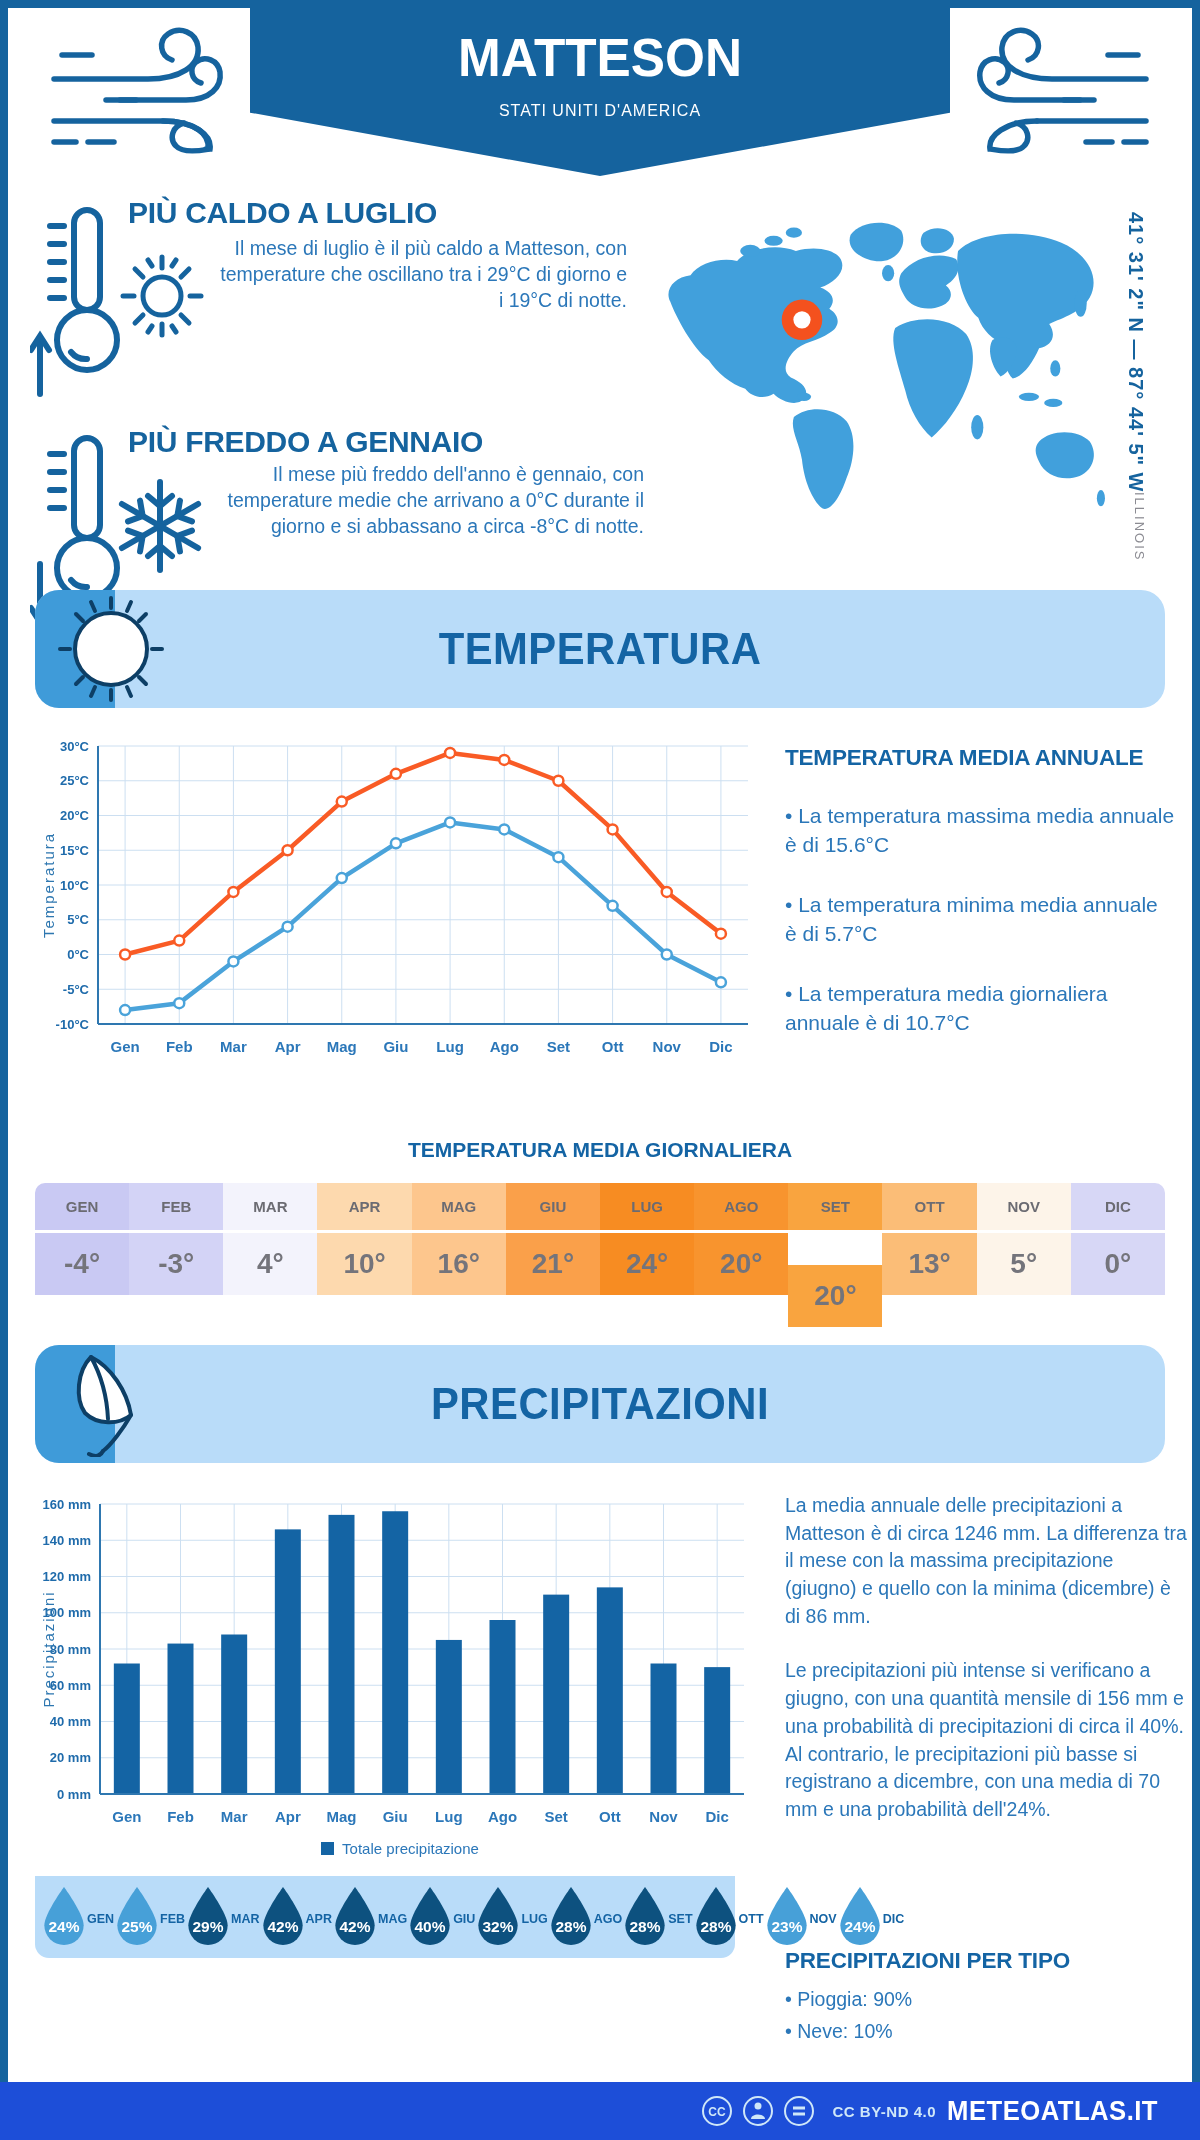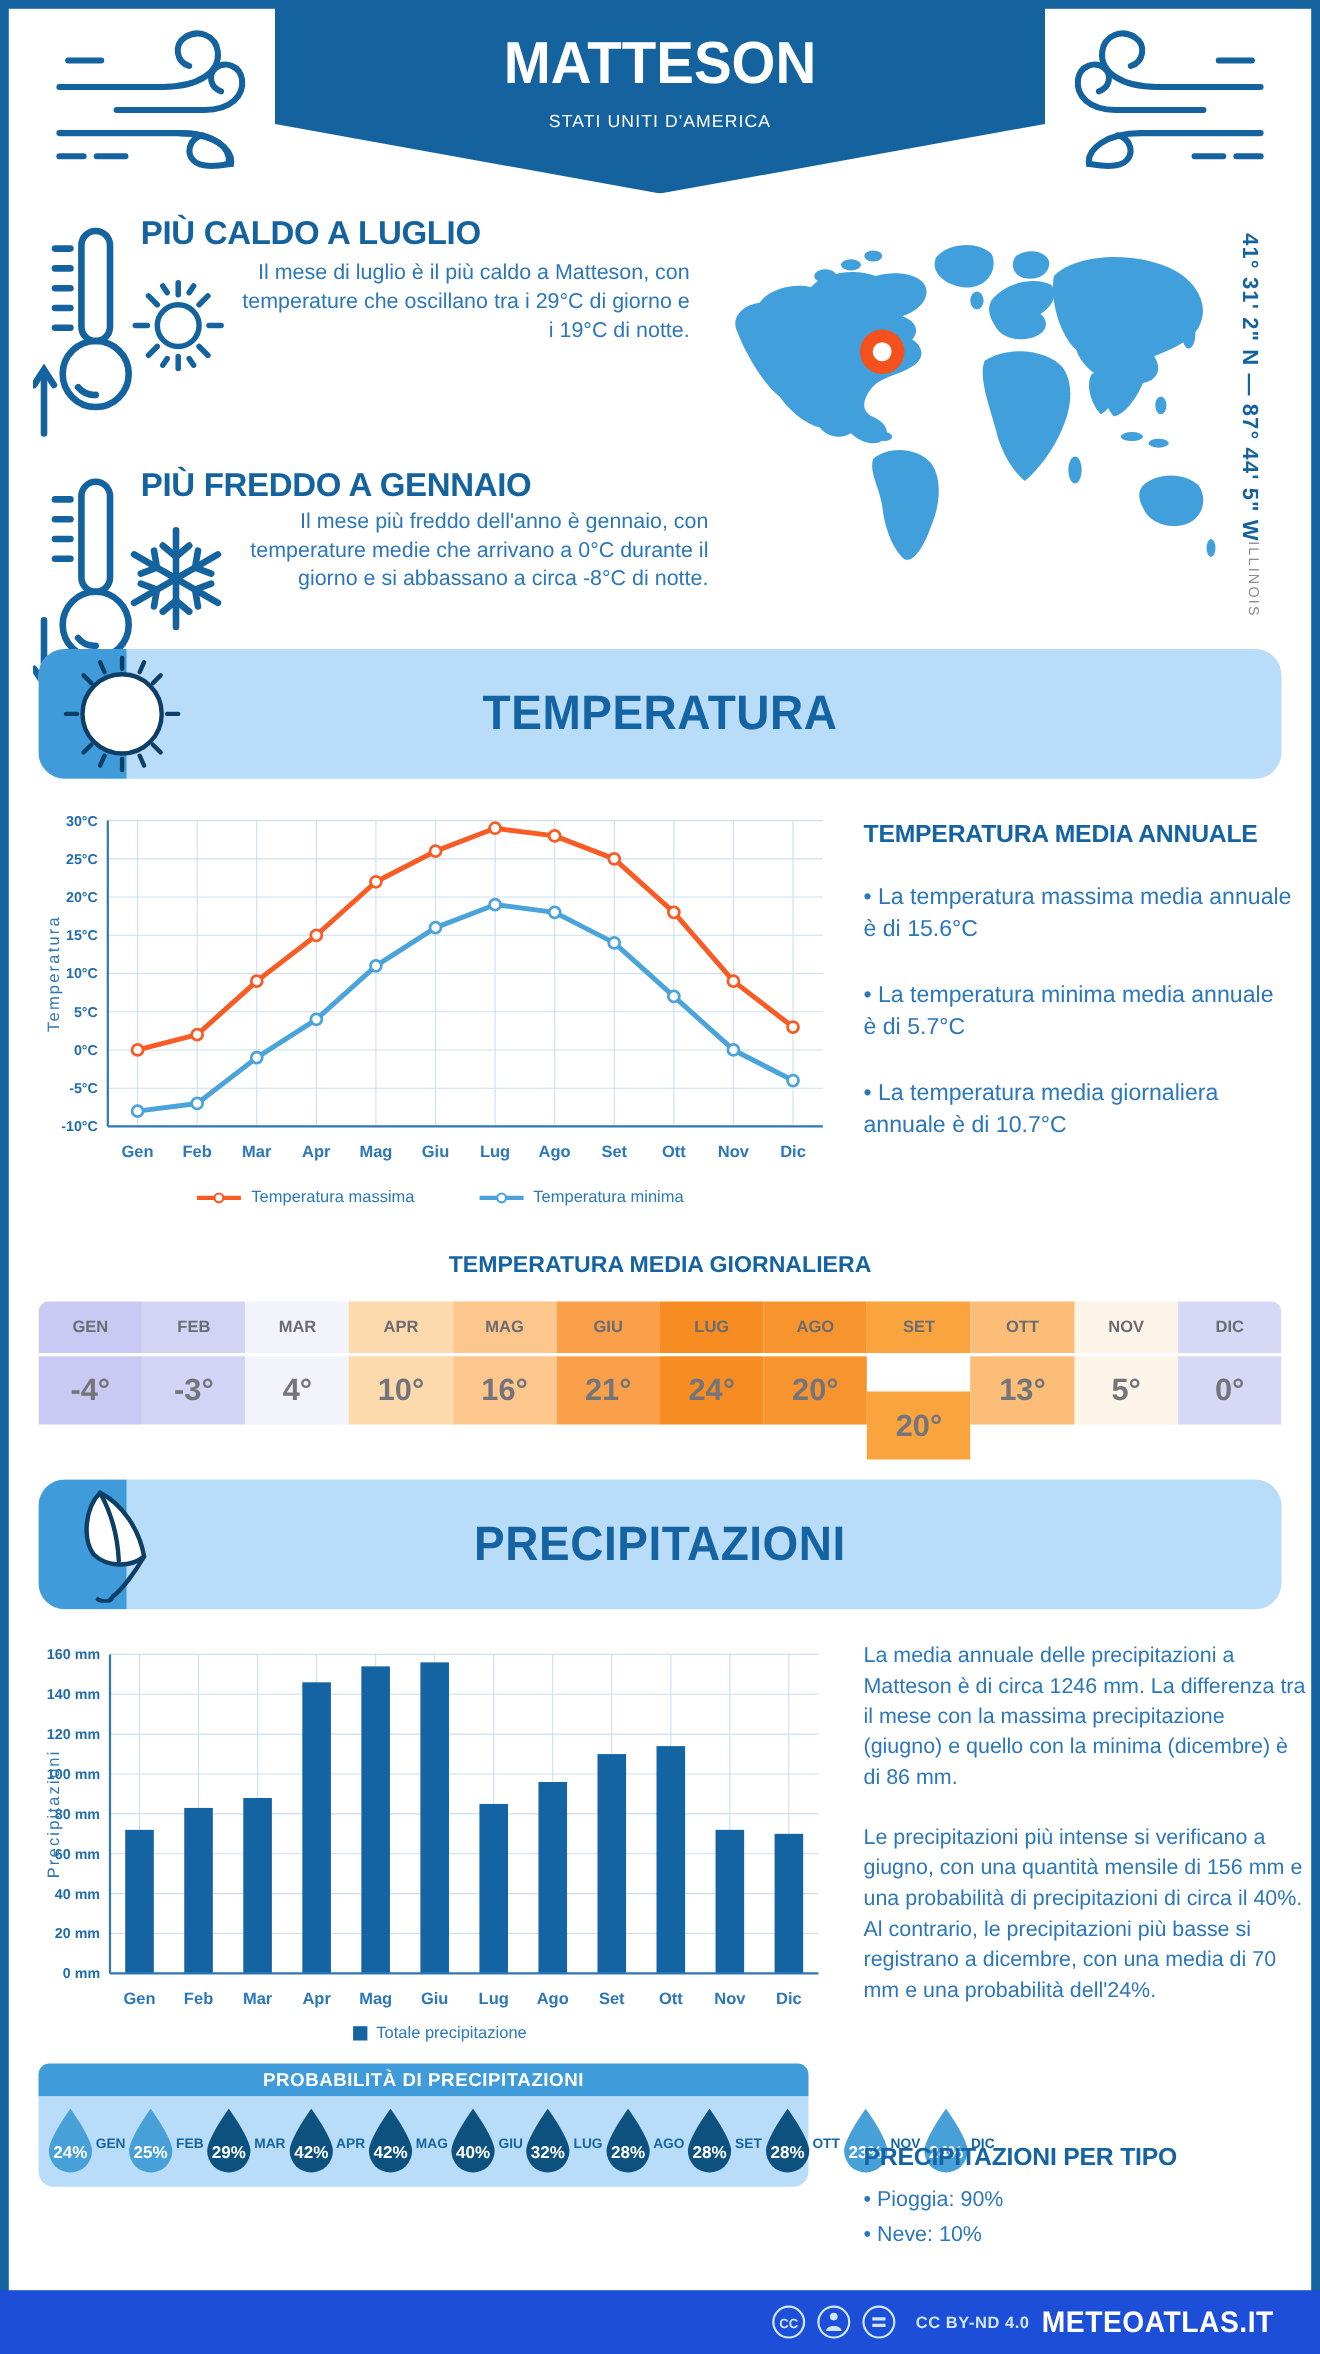--- a/index.html
+++ b/index.html
@@ -283,36 +283,20 @@
         <circle cx="301.75" cy="142.04999999999998" r="5" fill="#fff" stroke="#4aa3da" stroke-width="2.5"></circle>
         <circle cx="355.9166666666667" cy="107.3" r="5" fill="#fff" stroke="#4aa3da" stroke-width="2.5"></circle>
         <circle cx="410.0833333333333" cy="86.45" r="5" fill="#fff" stroke="#4aa3da" stroke-width="2.5"></circle>
         <circle cx="464.25" cy="93.39999999999999" r="5" fill="#fff" stroke="#4aa3da" stroke-width="2.5"></circle>
         <circle cx="518.4166666666667" cy="121.2" r="5" fill="#fff" stroke="#4aa3da" stroke-width="2.5"></circle>
         <circle cx="572.5833333333334" cy="169.85" r="5" fill="#fff" stroke="#4aa3da" stroke-width="2.5"></circle>
         <circle cx="626.75" cy="218.5" r="5" fill="#fff" stroke="#4aa3da" stroke-width="2.5"></circle>
         <circle cx="680.9166666666666" cy="246.29999999999998" r="5" fill="#fff" stroke="#4aa3da" stroke-width="2.5"></circle>
         <text transform="translate(14 149) rotate(-90)" text-anchor="middle" class="axis-ylab">Temperatura</text>
       </svg></div>
-  <div class="legend" id="temp-legend" style="top:1080px">
-      <span class="it">
-        <svg width="42" height="12" viewBox="0 0 42 12">
-          <line x1="1" y1="6" x2="41" y2="6" stroke="#f95b25" stroke-width="4"></line>
-          <circle cx="21" cy="6" r="4" fill="#fff" stroke="#f95b25" stroke-width="2"></circle>
-        </svg>
-        <span>Temperatura massima</span>
-      </span>
-      <span class="it">
-        <svg width="42" height="12" viewBox="0 0 42 12">
-          <line x1="1" y1="6" x2="41" y2="6" stroke="#4aa3da" stroke-width="4"></line>
-          <circle cx="21" cy="6" r="4" fill="#fff" stroke="#4aa3da" stroke-width="2"></circle>
-        </svg>
-        <span>Temperatura minima</span>
-      </span>
-    </div>
 
   <div class="annual">
     <div class="col-title">TEMPERATURA MEDIA ANNUALE</div>
     <ul id="annual-bullets">
         <li>La temperatura massima media annuale è di 15.6°C</li>
         <li>La temperatura minima media annuale è di 5.7°C</li>
         <li>La temperatura media giornaliera annuale è di 10.7°C</li>
       </ul>
   </div>
 
@@ -419,21 +403,20 @@
         <span>Totale precipitazione</span>
       </span>
     </div>
 
   <div class="ptext" id="prec-text">
       <p>La media annuale delle precipitazioni a Matteson è di circa 1246 mm. La differenza tra il mese con la massima precipitazione (giugno) e quello con la minima (dicembre) è di 86 mm.</p>
       <p>Le precipitazioni più intense si verificano a giugno, con una quantità mensile di 156 mm e una probabilità di precipitazioni di circa il 40%. Al contrario, le precipitazioni più basse si registrano a dicembre, con una media di 70 mm e una probabilità dell'24%.</p>
     </div>
 
   <div class="prob">
-    <div class="phead">PROBABILITÀ DI PRECIPITAZIONI</div>
     <div class="pbody" id="prob-body">
         <div class="cell">
           <svg width="46" height="60" viewBox="0 0 44 58">
             <path d="M22 1 C22 1 3 27 3 38 A19 19 0 0 0 41 38 C41 27 22 1 22 1 Z" fill="#47a0d8"></path>
             <text x="22" y="44" text-anchor="middle" font-size="15" font-weight="bold" fill="#fff">24%</text>
           </svg>
           <div class="mon">GEN</div>
         </div>
         <div class="cell">
           <svg width="46" height="60" viewBox="0 0 44 58">

